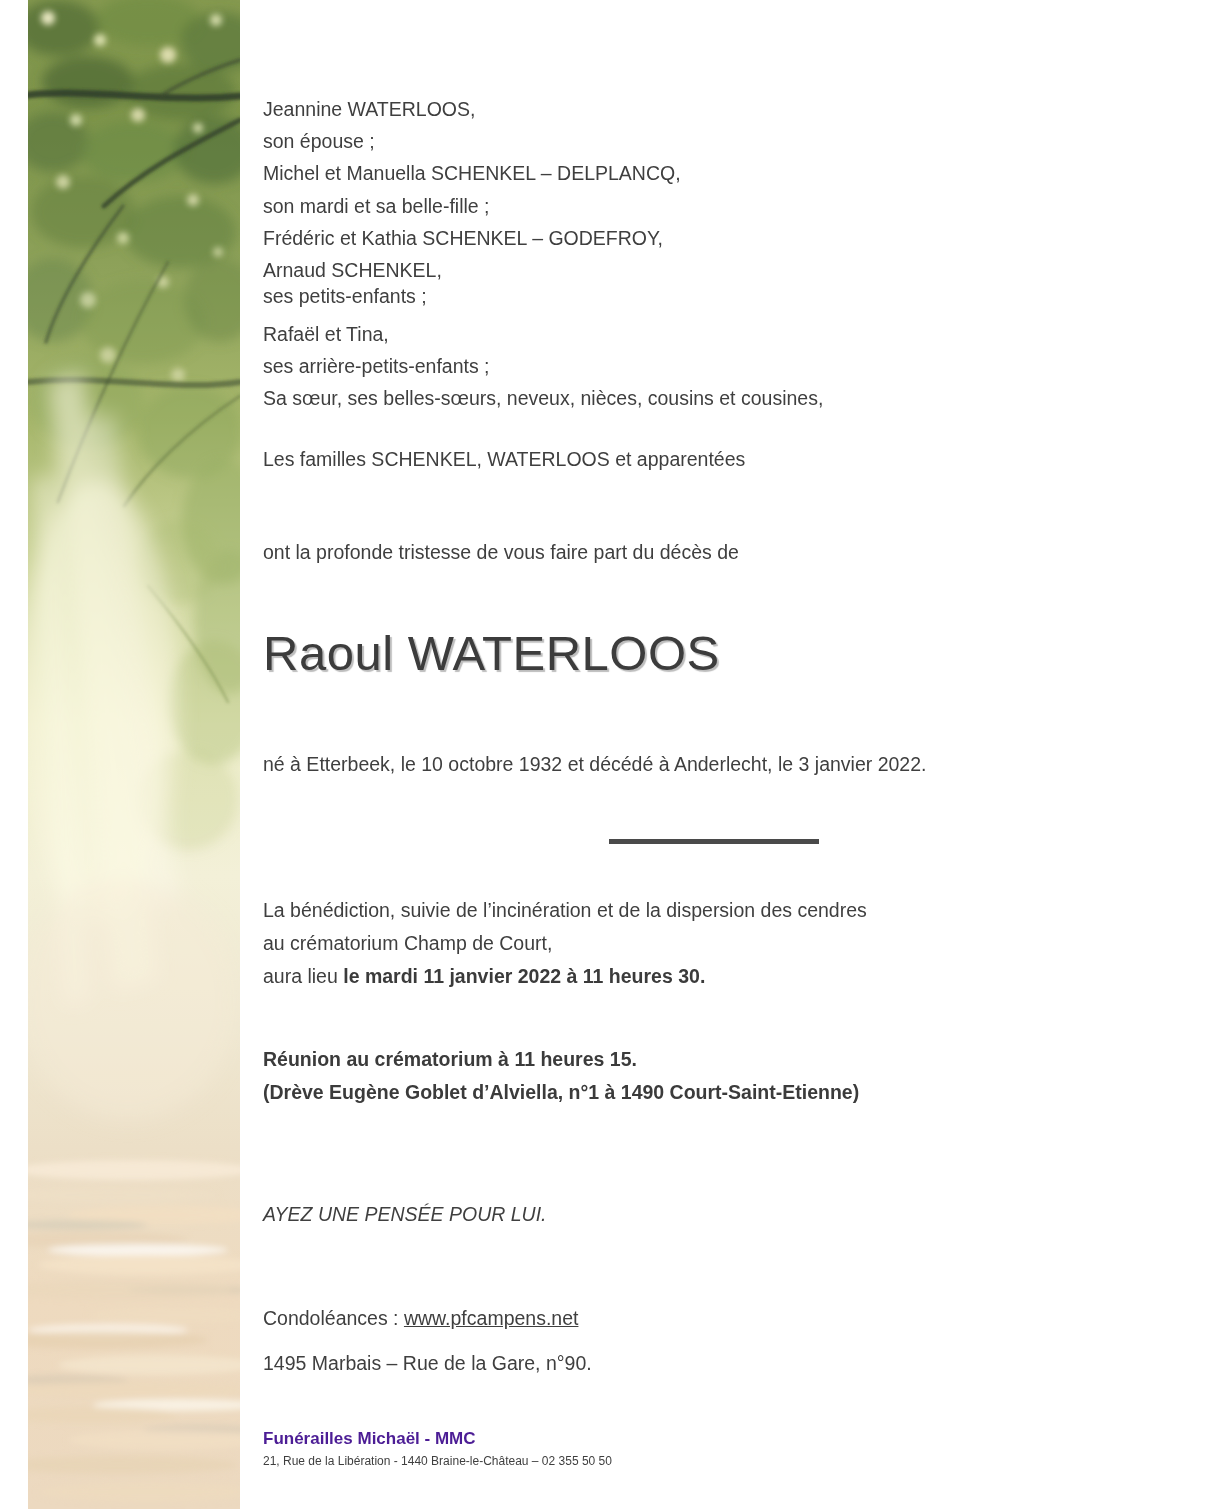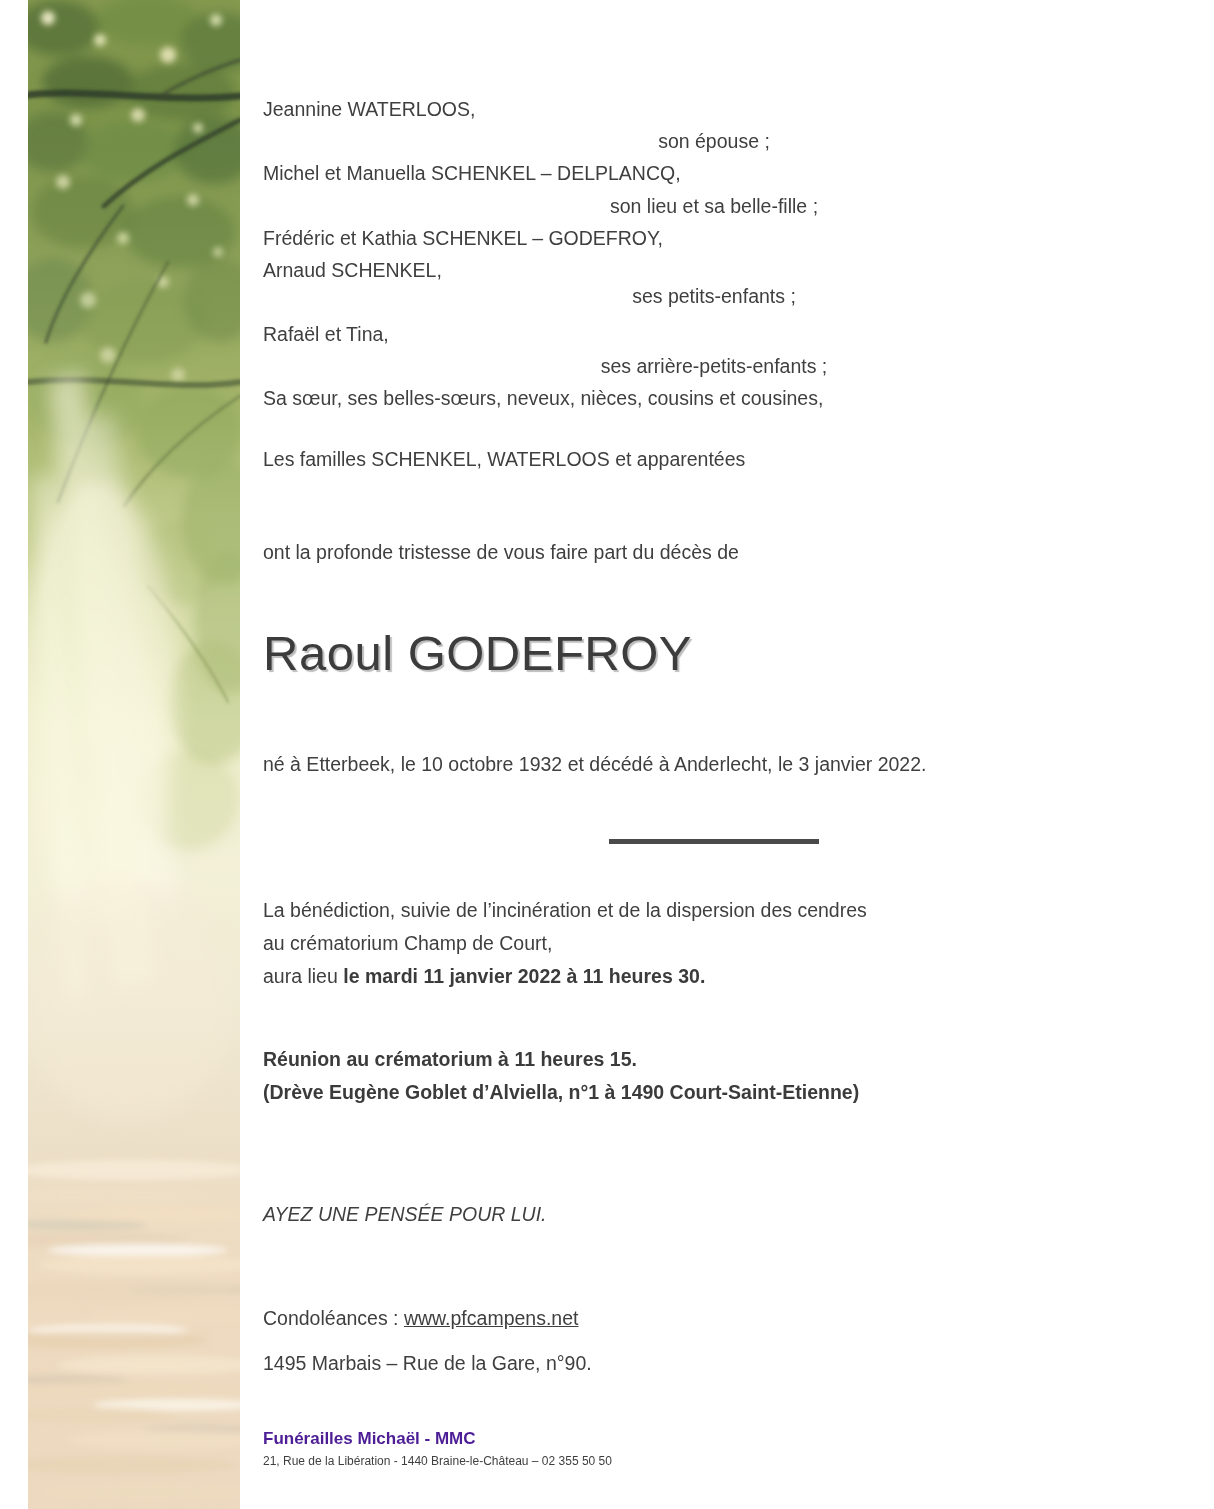--- a/index.html
+++ b/index.html
@@ -20,21 +20,21 @@
   .content {
     position:absolute; left:263px; top:0;
     width:902px; height:1509px;
     font-size:19.5px;
   }
   .line {
     position:absolute; left:0; width:100%;
     line-height:1.25; white-space:nowrap;
   }
   .left   { text-align:left; }
-  .right  { text-align:center; }
+  .right  { text-align:left; }
   .center { }
   .bold   { font-weight:bold; color:#3b3b3b; }
   .italic { font-style:italic; }
   .title {
     font-size:49px; color:#3c3c3c;
     text-shadow:2px 2px 1px #bdbdbd;
     letter-spacing:0.5px;
     line-height:1.2;
   }
   .divider {
@@ -166,32 +166,32 @@
       <ellipse cx="120" cy="1492" rx="110" ry="10" fill="#eedcbe" opacity="0.7"></ellipse>
     </g>
   </svg>
 </div>
 
 <main class="content">
 
   <div class="line left" style="top:97px">Jeannine WATERLOOS,</div>
   <div class="line right" style="top:129px">son épouse ;</div>
   <div class="line left" style="top:161px">Michel et Manuella SCHENKEL – DELPLANCQ,</div>
-  <div class="line right" style="top:194px">son lieu et sa belle-fille ;</div>
+  <div class="line right" style="top:194px">son mardi et sa belle-fille ;</div>
   <div class="line left" style="top:226px">Frédéric et Kathia SCHENKEL – GODEFROY,</div>
   <div class="line left" style="top:258px">Arnaud SCHENKEL,</div>
   <div class="line right" style="top:284px">ses petits-enfants ;</div>
   <div class="line left" style="top:322px">Rafaël et Tina,</div>
   <div class="line left" style="top:386px">Sa sœur, ses belles-sœurs, neveux, nièces, cousins et cousines,</div>
   <div class="line right" style="top:354px">ses arrière-petits-enfants ;</div>
   <div class="line left" style="top:447px">Les familles SCHENKEL, WATERLOOS et apparentées</div>
 
   <div class="line center" style="top:540px">ont la profonde tristesse de vous faire part du décès de</div>
 
-  <div class="line center title" style="top:624px">Raoul GODEFROY</div>
+  <div class="line center title" style="top:624px">Raoul WATERLOOS</div>
 
   <div class="line center" style="top:752px">né à Etterbeek, le 10 octobre 1932 et décédé à Anderlecht, le 3 janvier 2022.</div>
 
   <div class="divider" style="top:839px"></div>
 
   <div class="line center" style="top:898px">La bénédiction, suivie de l’incinération et de la dispersion des cendres</div>
   <div class="line center" style="top:931px">au crématorium Champ de Court,</div>
   <div class="line center" style="top:964px">
     <span>aura lieu </span><span class="bold">le mardi 11 janvier 2022 à 11 heures 30.</span>
   </div>

